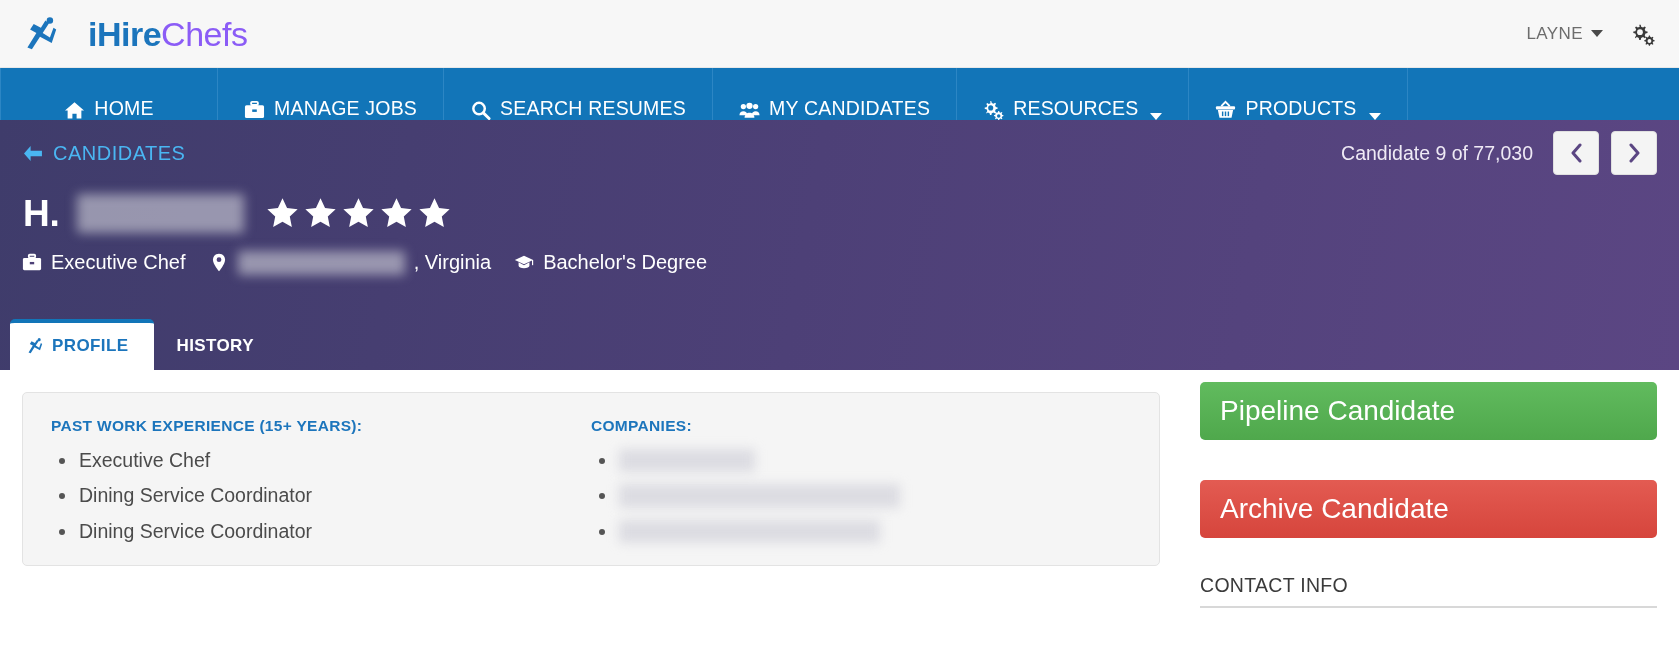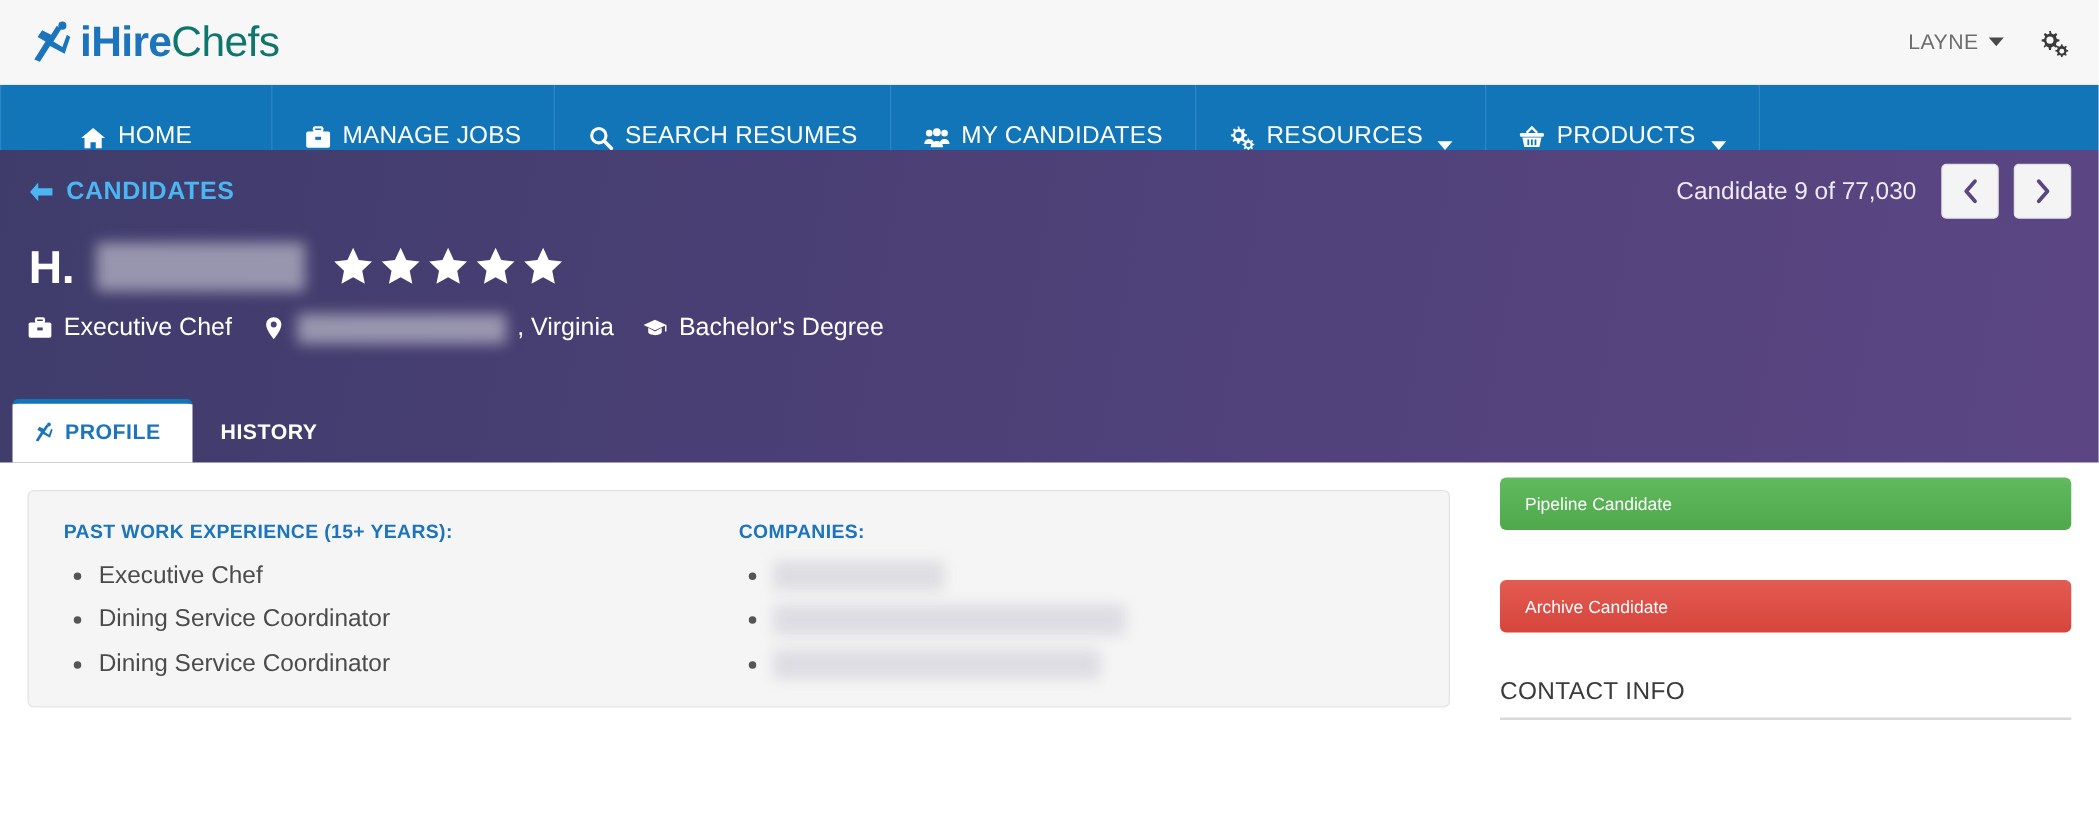--- a/index.html
+++ b/index.html
@@ -16,22 +16,22 @@
     height: 68px;
     background: #f7f7f7;
     border-bottom: 1px solid #e8e8e8;
     display: flex;
     align-items: center;
     padding: 0 18px 0 22px;
   }
   .logo { display: flex; align-items: center; gap: 6px; }
   .logo-mark { width: 36px; height: 38px; display: block; }
   .logo-text { font-size: 34px; letter-spacing: -0.5px; line-height: 1; }
-  .logo-text .ihire { color: #1c75bc; font-weight: bold; }
-  .logo-text .vertical { color: #0f766e; font-weight: normal; }
+  .logo-text .ihire { color: #1c75bc; font-weight: bold; margin-left: 24px; }
+  .logo-text .vertical { color: #8b5cf6; font-weight: normal; }
 
   .topbar-right {
     margin-left: auto;
     display: flex;
     align-items: center;
     gap: 26px;
     padding-right: 6px;
   }
   .user-menu {
     display: flex; align-items: center; gap: 8px;
@@ -86,21 +86,21 @@
     padding: 0 22px;
   }
   .hero-top {
     display: flex; align-items: center;
     height: 60px;
     padding-top: 6px;
   }
   .back-link {
     display: flex; align-items: center; gap: 10px;
     color: #4ab6f2; font-size: 20px; letter-spacing: 0.5px;
-    cursor: pointer; font-weight: 700;
+    cursor: pointer; font-weight: 400;
   }
   .back-arrow { width: 21px; height: 17px; }
   .hero-pager {
     margin-left: auto;
     display: flex; align-items: center; gap: 12px;
   }
   .pager-text { font-size: 19.5px; color: #efeaf5; margin-right: 8px; }
   .pager-btn {
     width: 46px; height: 44px;
     background: #f4f4f4;
@@ -226,21 +226,21 @@
     line-height: 1.2;
     padding: 0 3px;
   }
 
   .side-btn {
     display: block;
     width: 100%;
     border: none;
     border-radius: 5px;
     color: #ffffff;
-    font-size: 14px;
+    font-size: 28px;
     font-family: "Liberation Sans", sans-serif;
     text-align: left;
     padding: 13px 20px;
     cursor: pointer;
     margin-bottom: 13px;
   }
   .side-btn.green {
     background: linear-gradient(#61bb5e, #4fa84c);
   }
   .side-btn.red {

